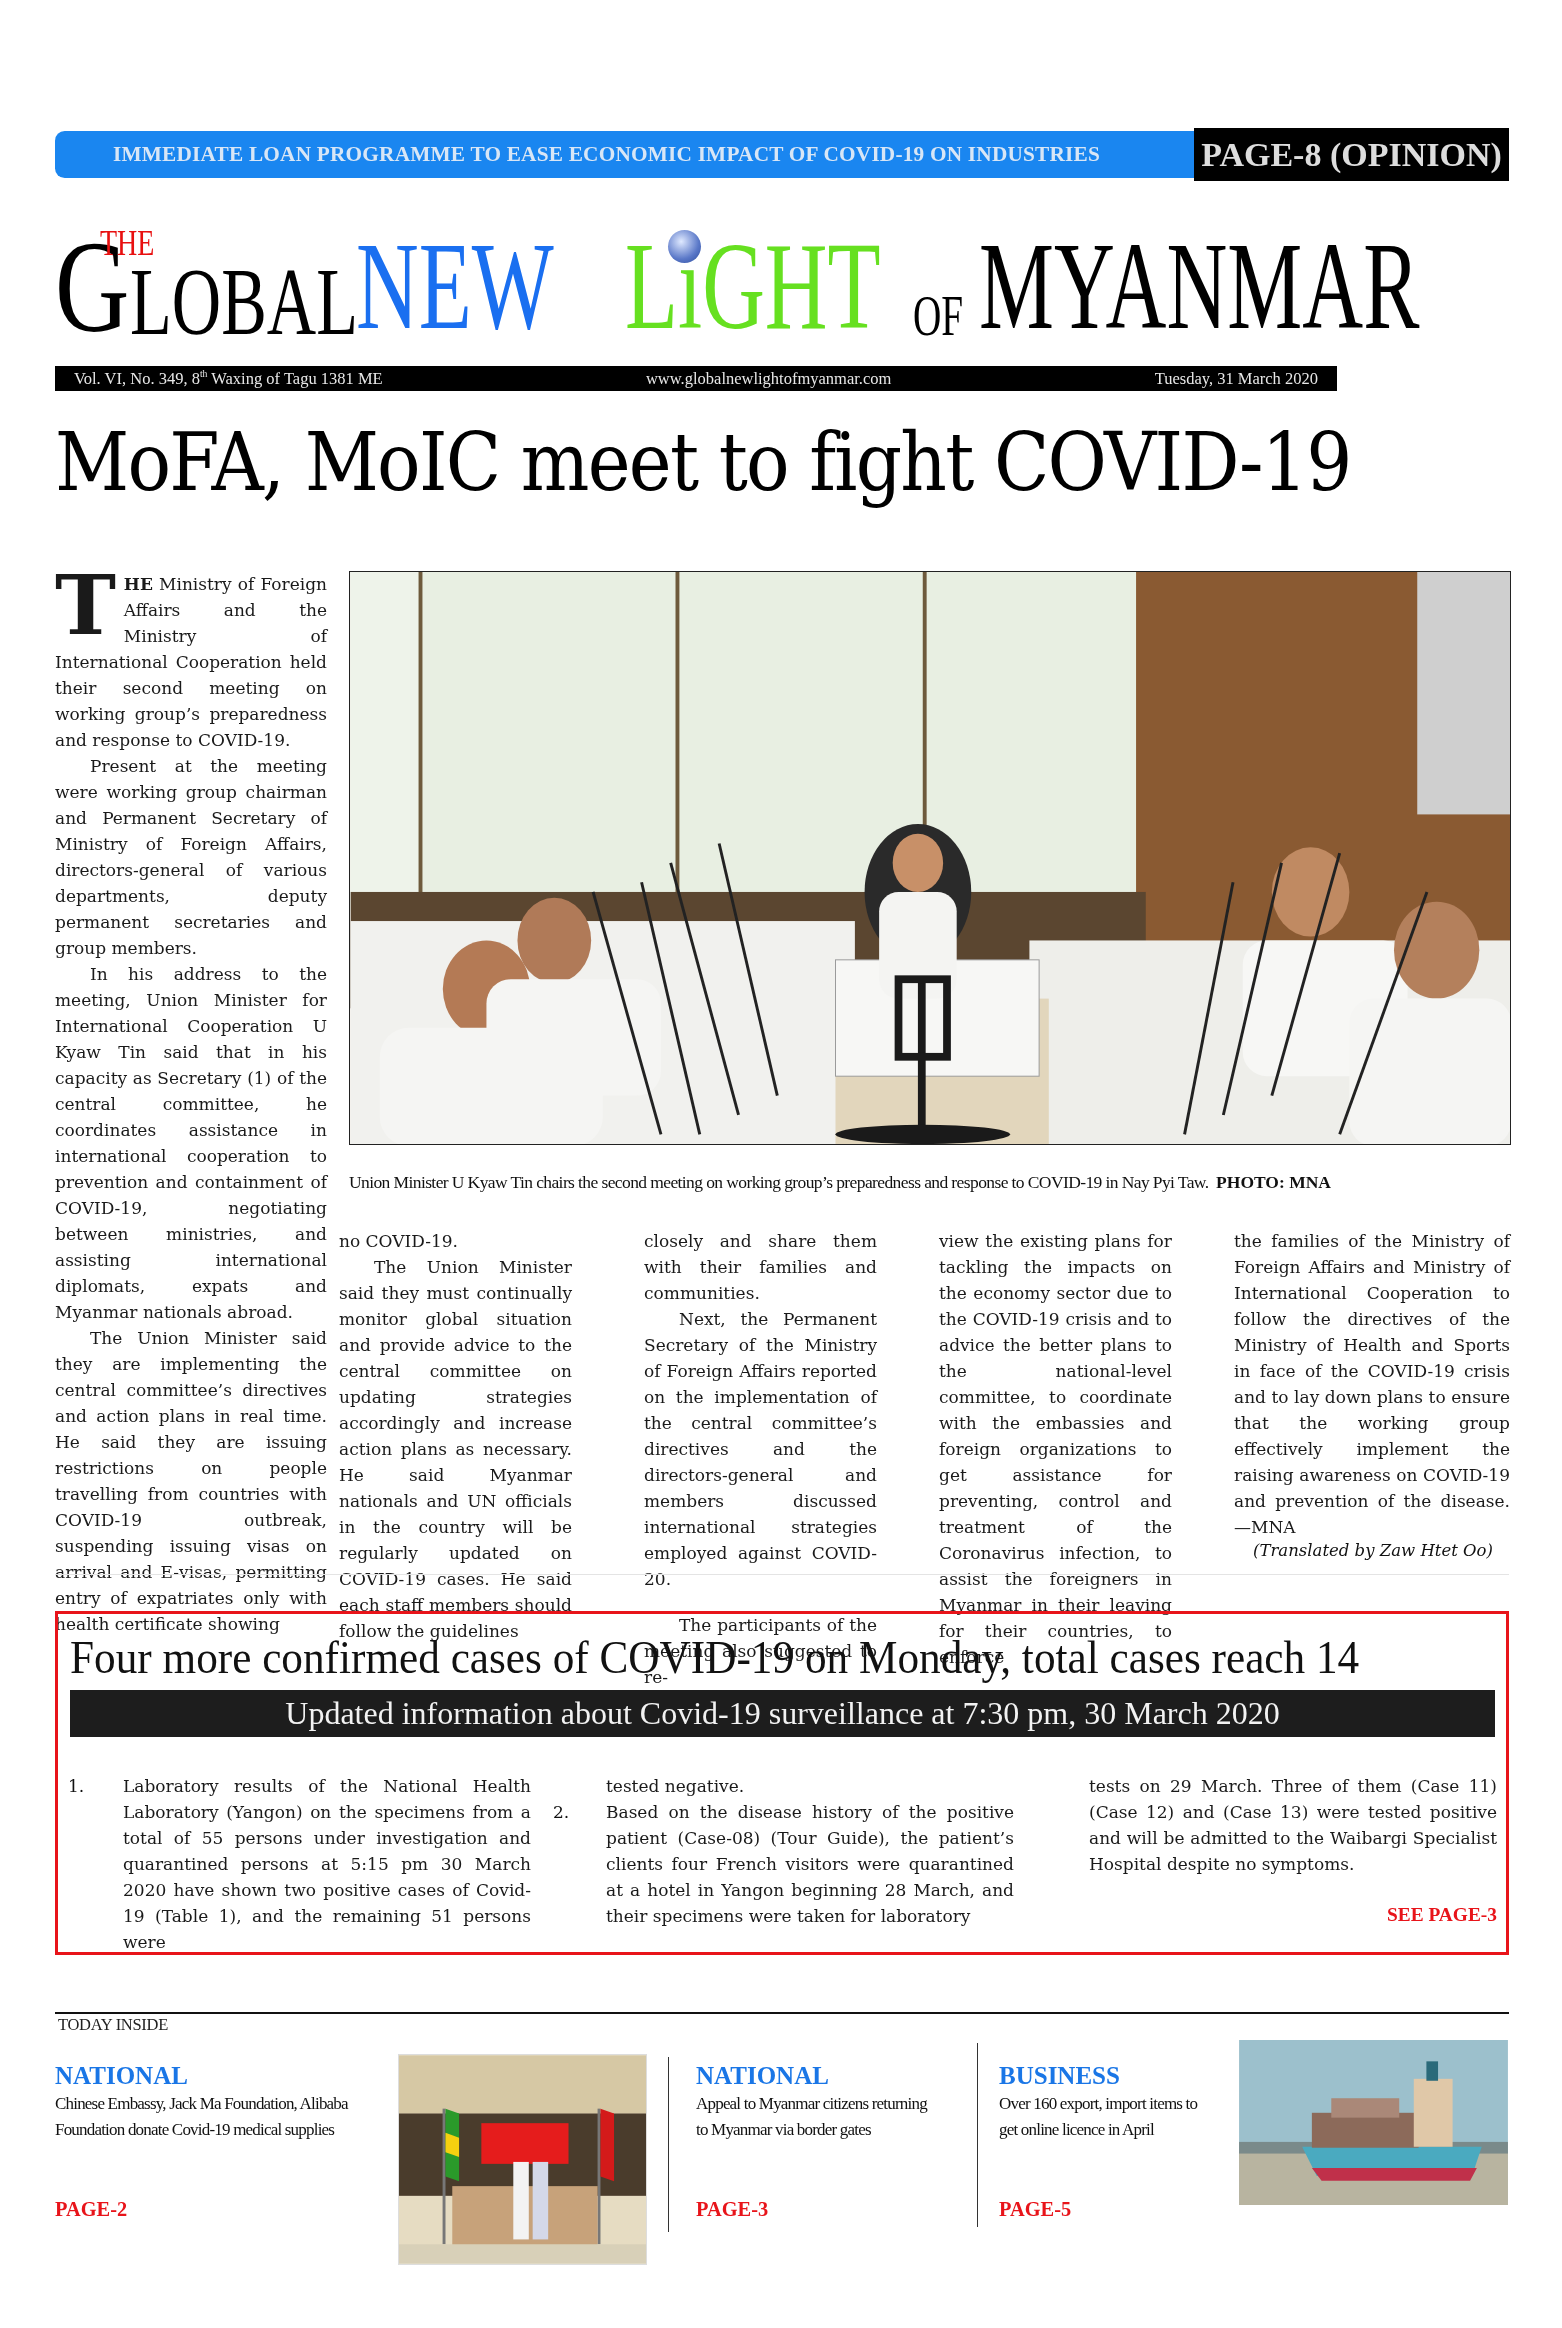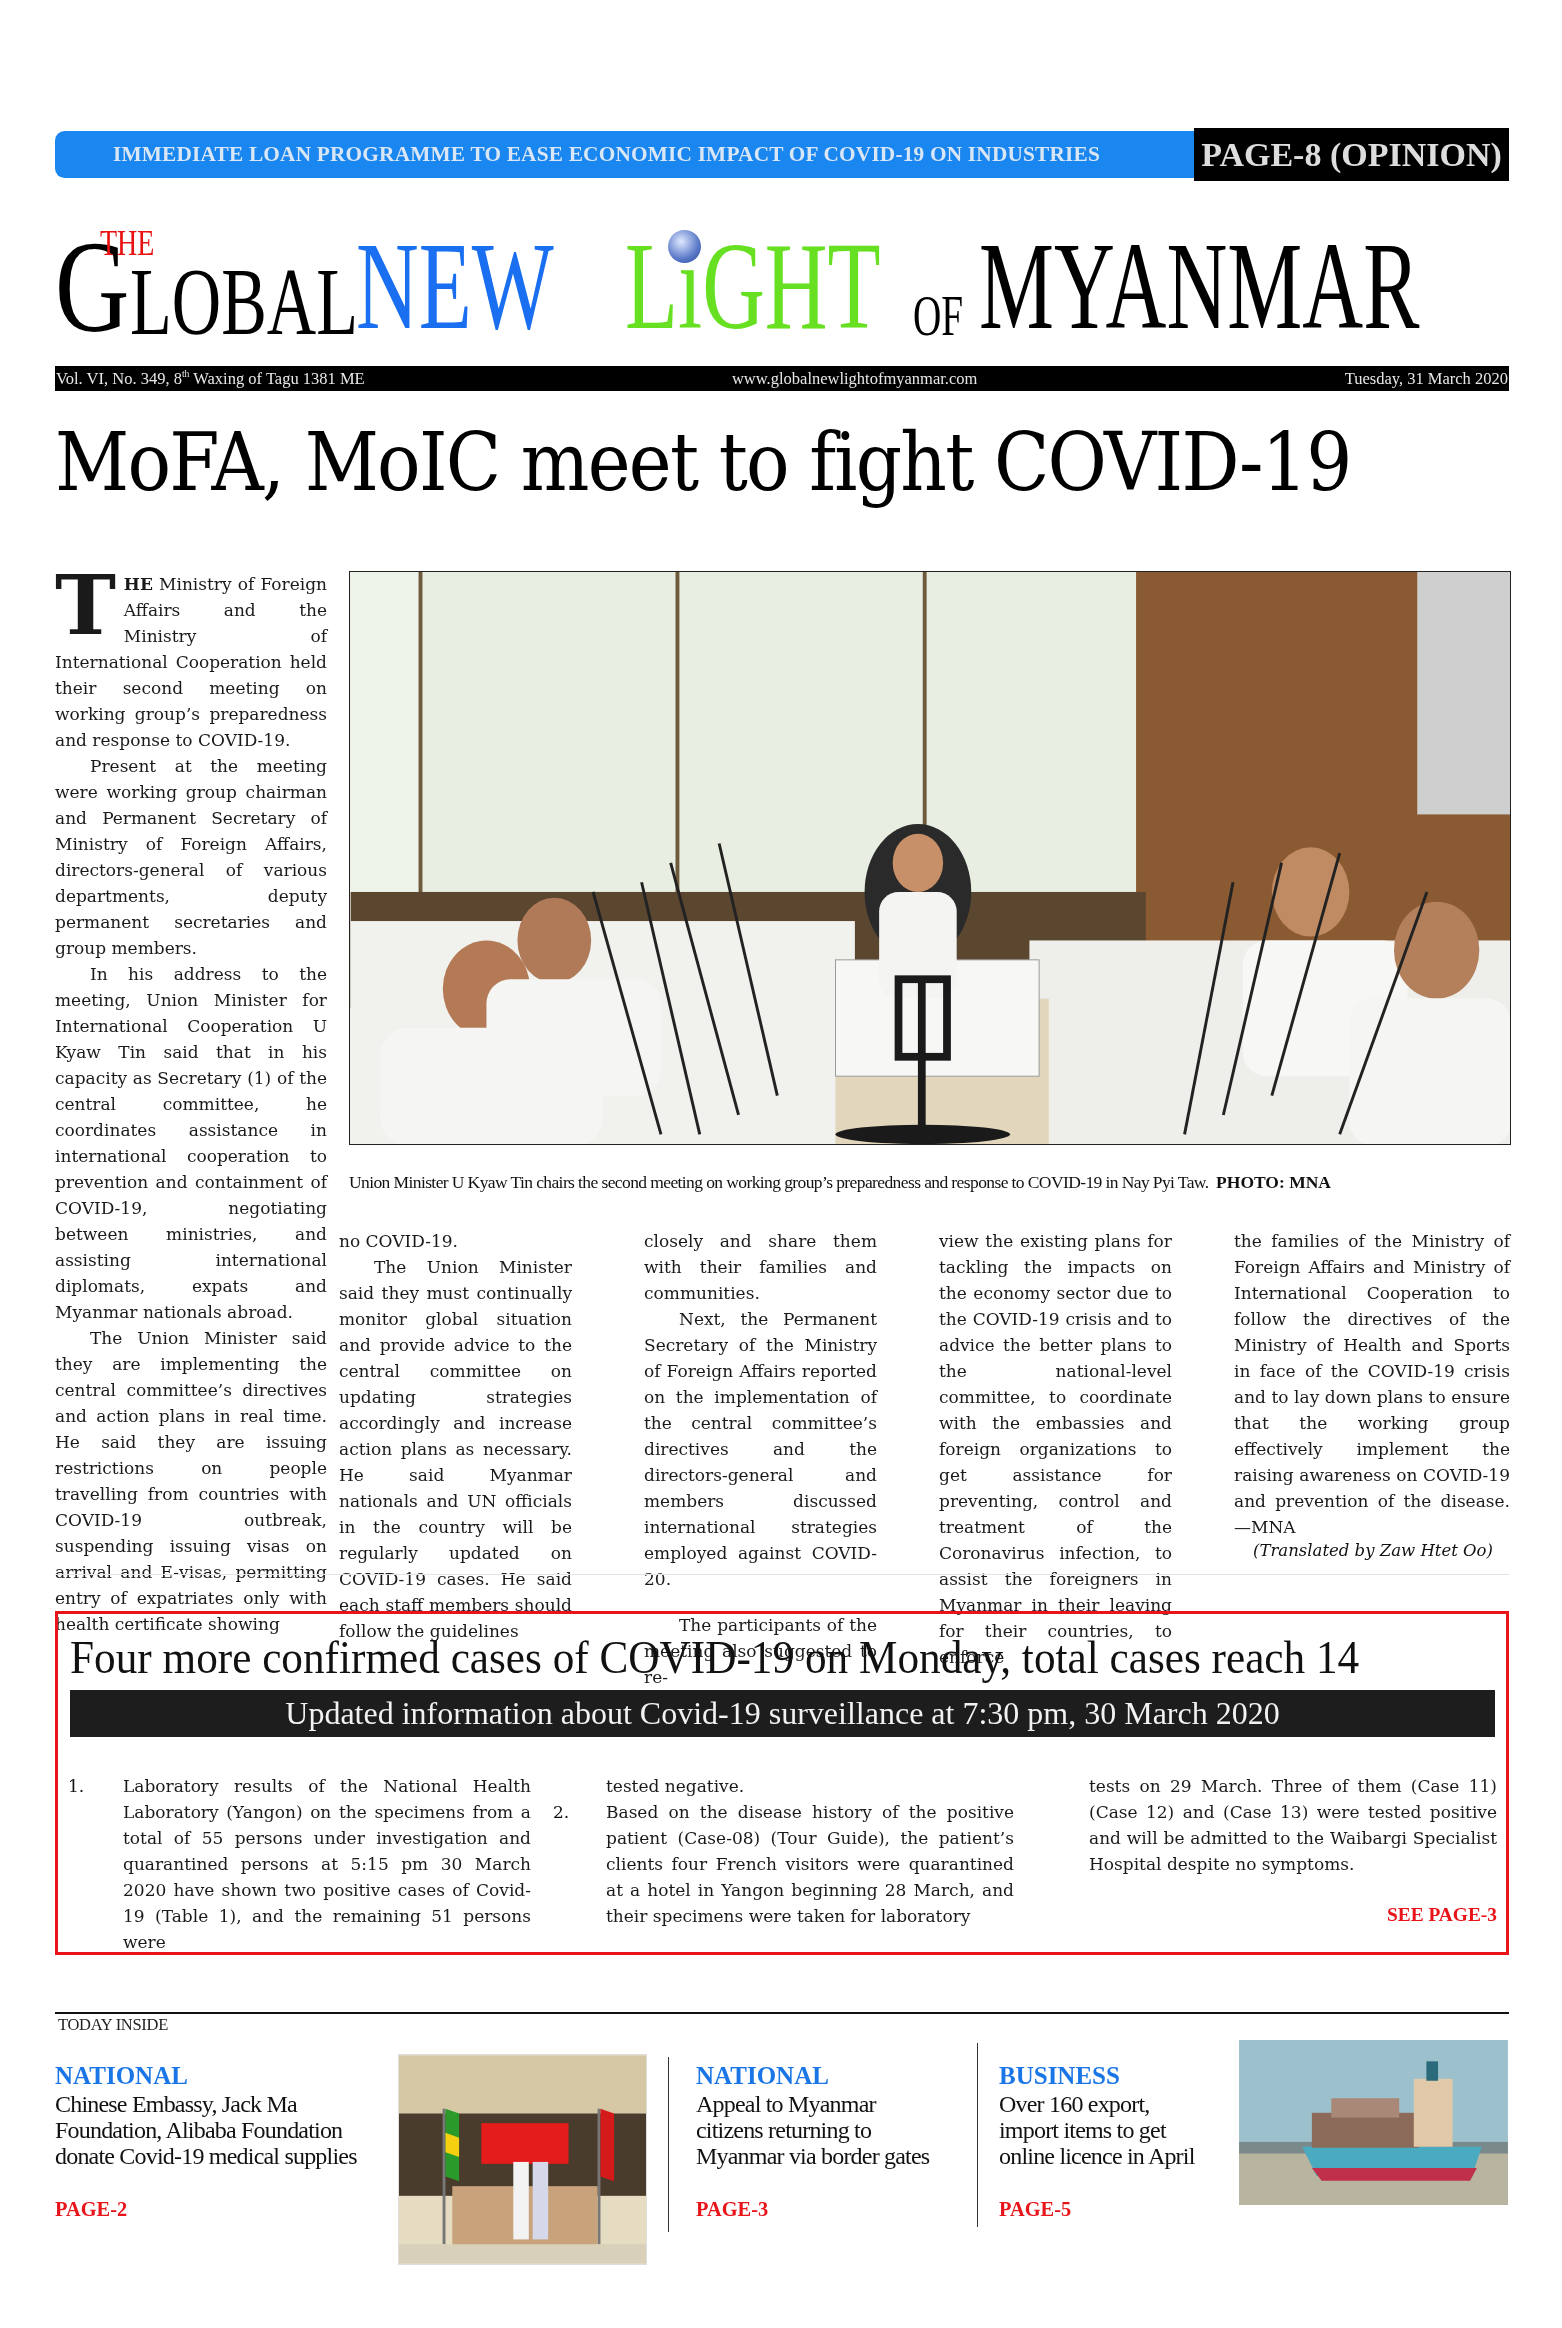--- a/index.html
+++ b/index.html
@@ -13,21 +13,21 @@
   .mh { position:absolute; font-family:"Liberation Serif", serif; line-height:1; white-space:nowrap; }
   #mh-g { left:0; top:2.9px; font-size:132px; color:#000; transform:scaleX(0.78); transform-origin:left; }
   #mh-the { left:45px; top:7.8px; font-size:35px; color:#e81010; transform:scaleX(0.8); transform-origin:left; }
   #mh-lobal { left:75px; top:37px; font-size:95px; color:#000; transform:scaleX(0.72); transform-origin:left; }
   #mh-new { left:301px; top:6.8px; font-size:124px; color:#1a6ff0; transform:scaleX(0.7); transform-origin:left; }
   #mh-light { left:570px; top:6.8px; font-size:124px; color:#66e020; transform:scaleX(0.7); transform-origin:left; }
   #mh-globe { left:613px; top:11.6px; width:33px; height:33px; border-radius:50%; background:radial-gradient(circle at 40% 35%, #dfe9ff, #5a78c8 60%, #2a4a9a); }
   #mh-of { left:858px; top:70px; font-size:56px; color:#000; transform:scaleX(0.7); transform-origin:left; }
   #mh-myanmar { left:924px; top:6.8px; font-size:124px; color:#000; transform:scaleX(0.68); transform-origin:left; }
   
-  #infobar { left:55px; top:366px; width:1454px; height:25px; background:#000; color:#e8e8e8; font-family:"Liberation Serif", serif; font-size:16.5px; display:flex; align-items:center; justify-content:space-between; padding:0 1px; box-sizing:border-box; }
+  #infobar { left:55px; top:366px; width:1282px; height:25px; background:#000; color:#e8e8e8; font-family:"Liberation Serif", serif; font-size:16.5px; display:flex; align-items:center; justify-content:space-between; padding:0 19px; box-sizing:border-box; }
   #infobar sup { font-size:9.7px; }
   
   #headline { left:55px; top:415px; width:1456px; font-family:"DejaVu Serif", serif; font-size:80px; font-weight:normal; color:#000; letter-spacing:-1.9px; white-space:nowrap; transform:scaleX(0.905); transform-origin:left; line-height:1.2; }
   
   .col { position:absolute; font-family:"DejaVu Serif", serif; font-size:17px; line-height:26px; text-align:justify; color:#1a1a1a; }
   .col p { margin:0; }
   .col p.ind { text-indent:35px; }
   #col1 { left:55px; top:571px; width:272px; }
   #dropcap { float:left; font-family:"DejaVu Serif", serif; font-weight:bold; font-size:82px; line-height:64px; margin:1.9px 7.8px 0 0; }
   #col2 { left:339px; top:1228px; width:233px; }
@@ -50,21 +50,21 @@
   #rnum1 { left:68px; top:1773px; }
   #rcol2 { left:606px; top:1773px; width:408px; }
   #rnum2 { left:553px; top:1799px; }
   #rcol3 { left:1089px; top:1773px; width:408px; }
   #see-page { left:1261px; top:1904px; width:236px; text-align:right; font-family:"Liberation Serif", serif; font-weight:bold; font-size:19.4px; color:#e8141a; }
   
   #today-label { left:58px; top:2009px; font-family:"Liberation Serif", serif; font-size:16.5px; color:#222; letter-spacing:-0.3px; }
   #today-rule { left:55px; top:2012px; width:1454px; height:1.9px; background:#111; }
   #today-rule { top:2012px; }
   .ti-tag { position:absolute; font-family:"Liberation Serif", serif; font-weight:bold; font-size:25px; color:#1a76e6; }
-  .ti-head { position:absolute; font-family:"Liberation Serif", serif; font-size:24px; line-height:26px; color:#111; letter-spacing:-0.8px; }
+  .ti-head { position:absolute; font-family:"Liberation Serif", serif; font-size:17px; line-height:26px; color:#111; letter-spacing:-0.8px; }
   .ti-page { position:absolute; font-family:"Liberation Serif", serif; font-weight:bold; font-size:20.4px; color:#e8141a; }
   .vdiv { position:absolute; width:1px; background:#333; }
   #ti1-img { left:398px; top:2054px; width:247px; height:209px; overflow:hidden; border:1px solid #ddd; }
   #ti3-img { left:1239px; top:2040px; width:269px; height:264px; }
 </style>
 </head>
 <body>
 
 <a class="abs" id="banner-blue">
   <span>IMMEDIATE LOAN PROGRAMME TO EASE ECONOMIC IMPACT OF COVID-19 ON INDUSTRIES</span>

